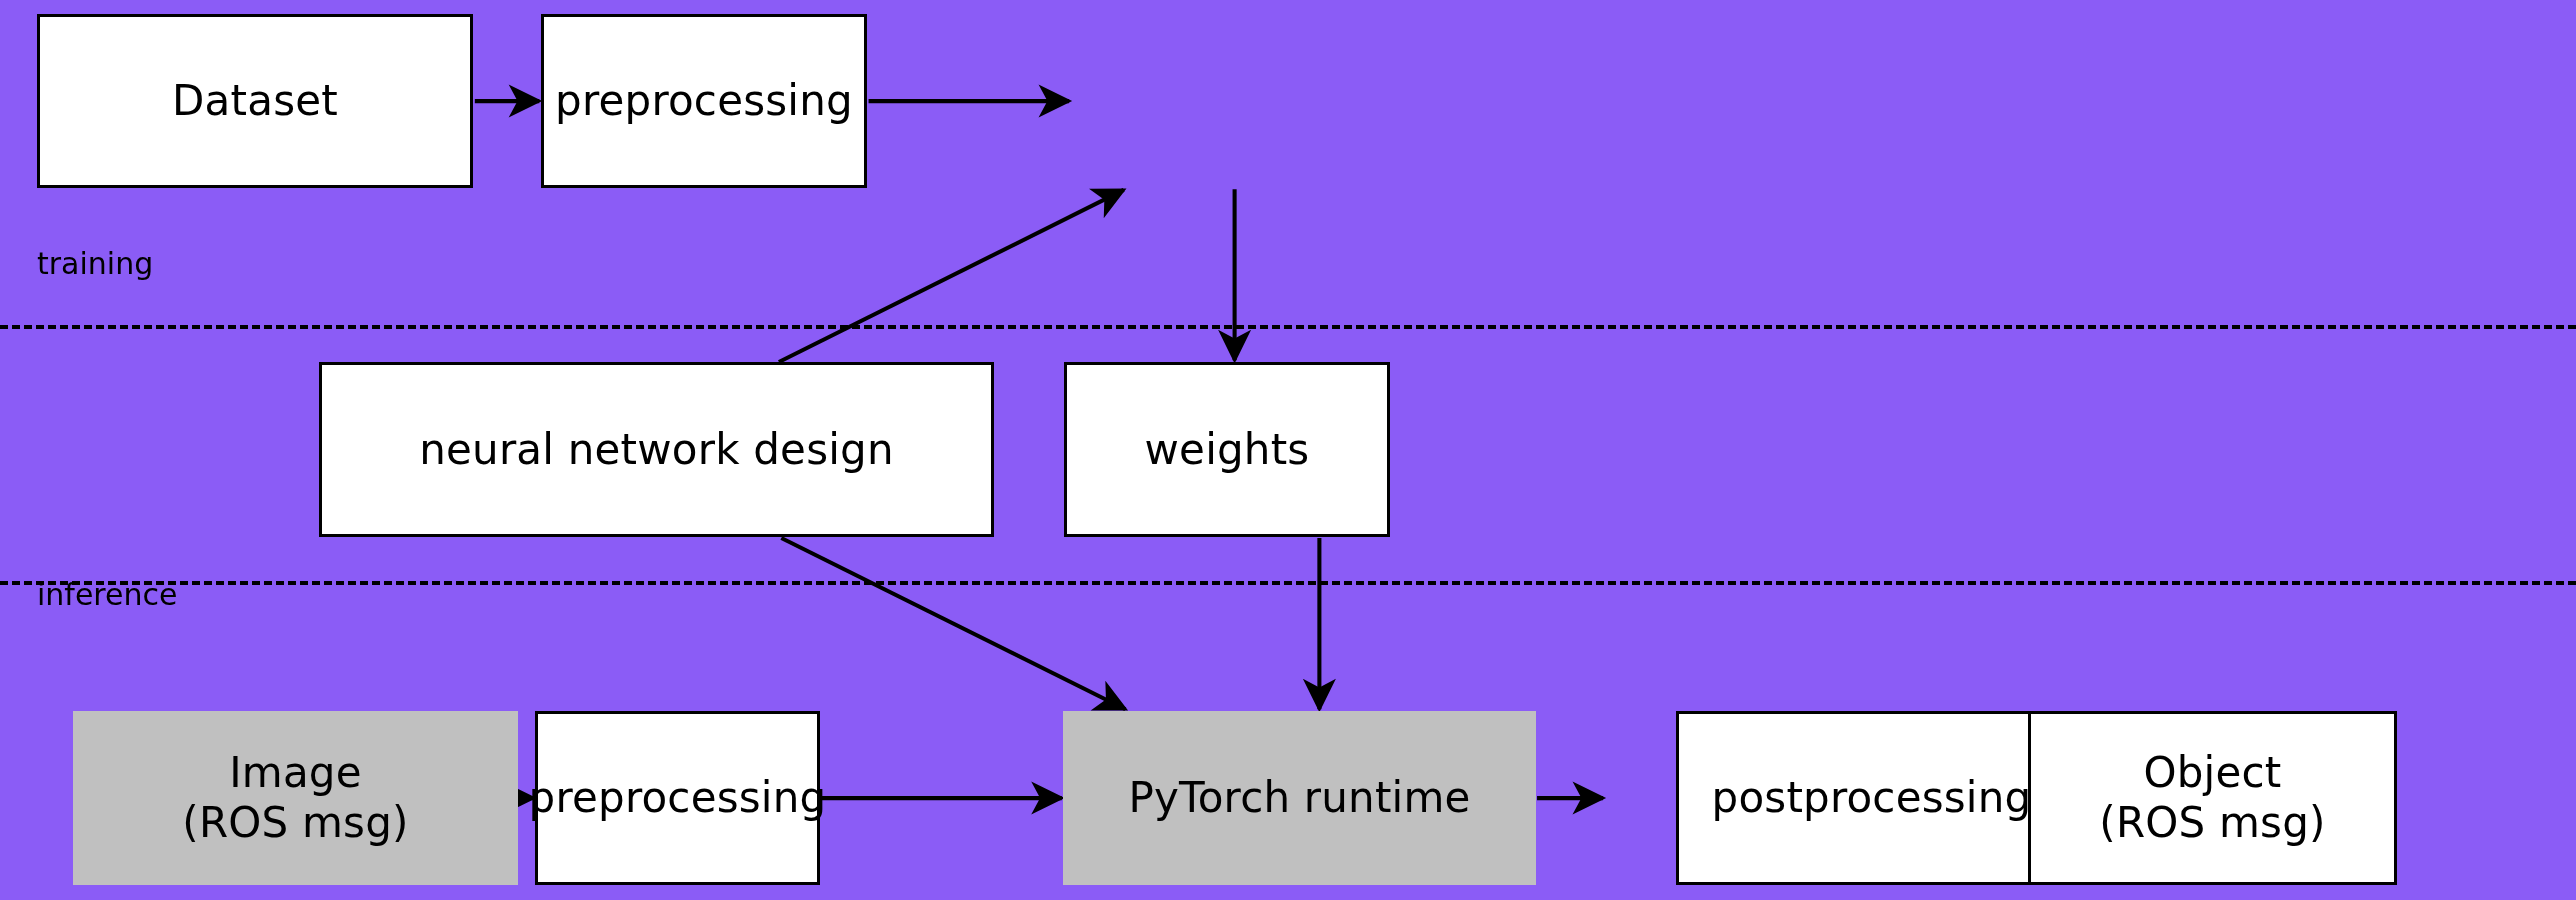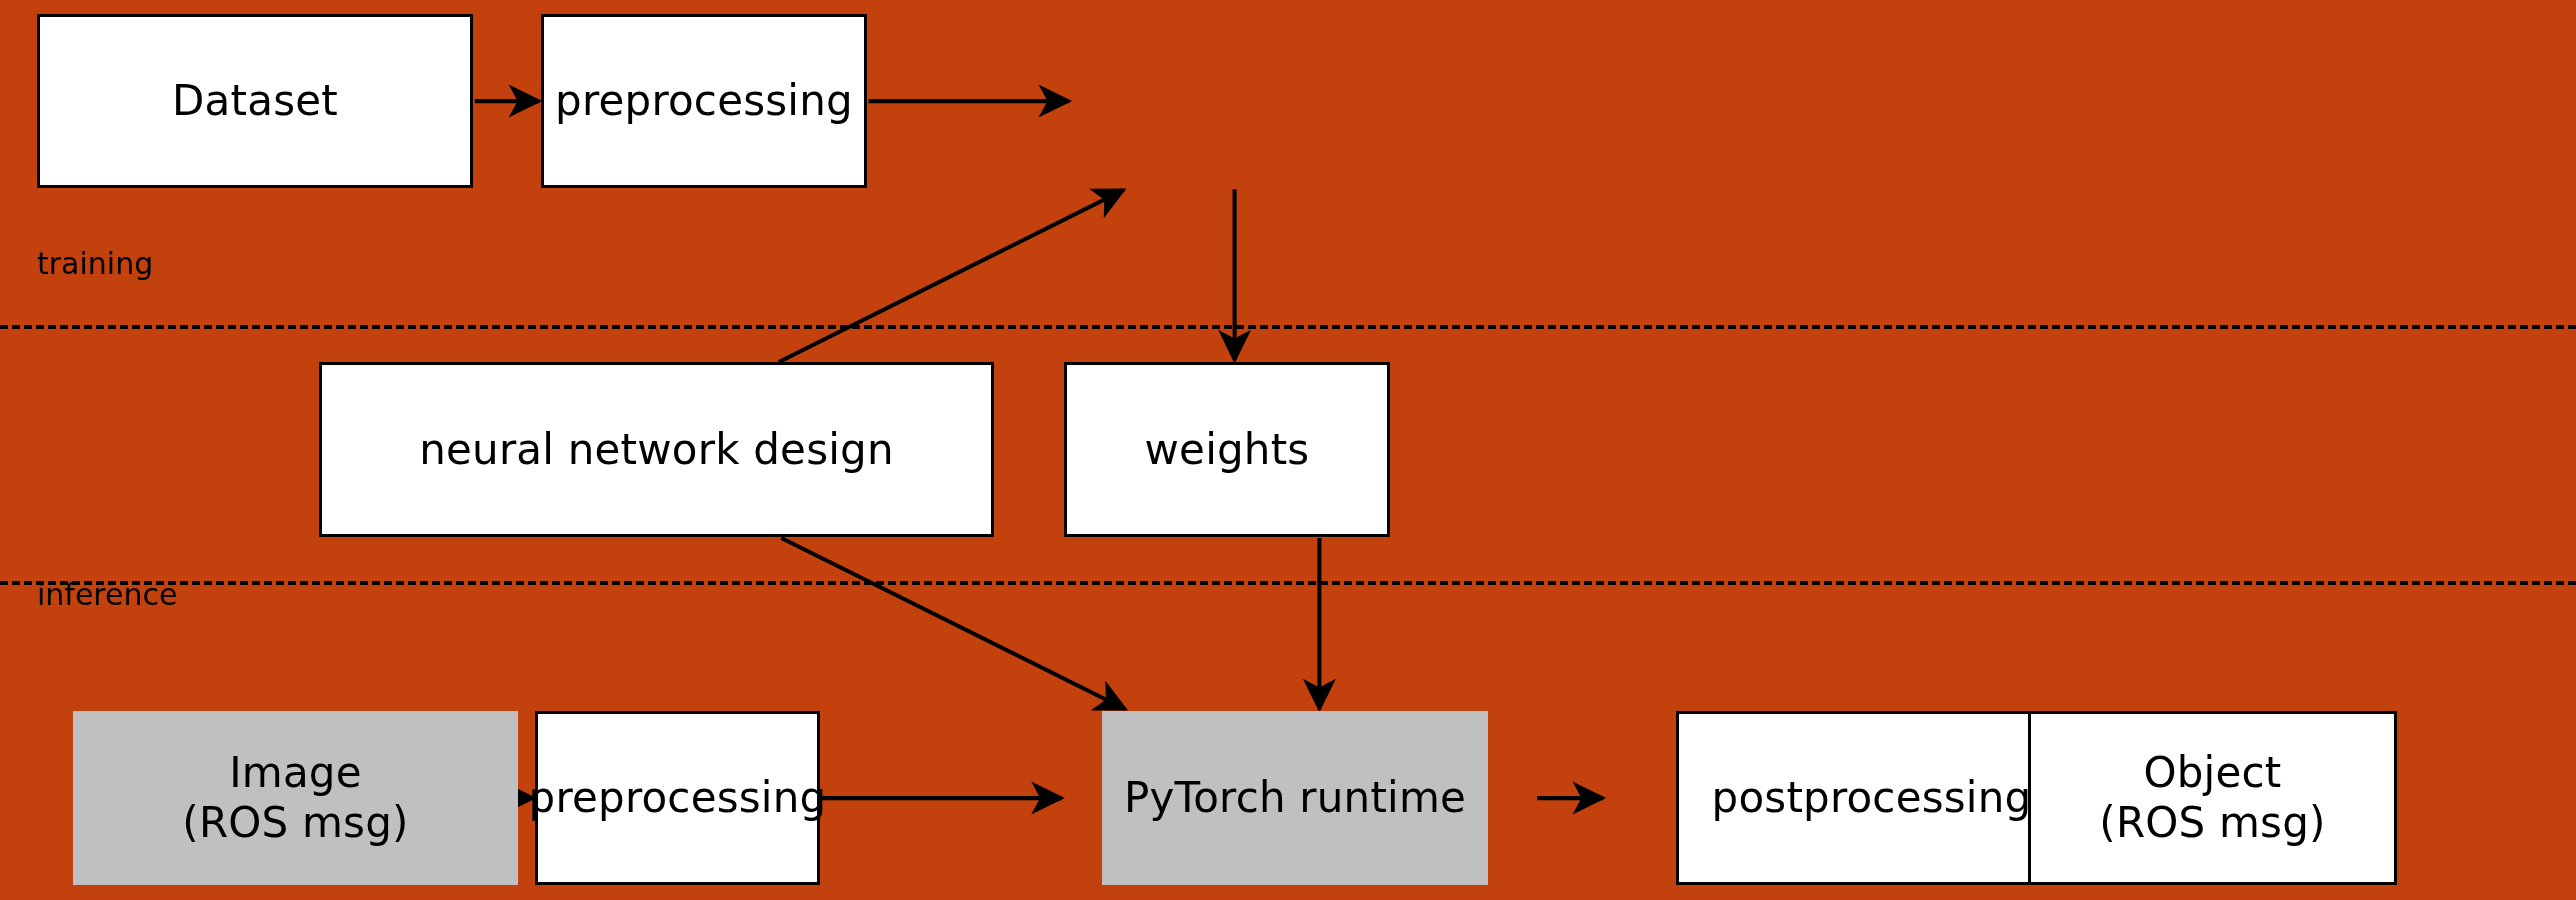--- a/index.html
+++ b/index.html
@@ -4,21 +4,21 @@
 <style>
   html, body {
     margin: 0;
     padding: 0;
     background: #ffffff;
   }
   #canvas {
     position: relative;
     width: 2576px;
     height: 900px;
-    background: #c2410c;
+    background: #8b5cf6;
     font-family: "DejaVu Sans", sans-serif;
     overflow: hidden;
   }
   .node {
     position: absolute;
     display: flex;
     flex-direction: column;
     align-items: center;
     justify-content: center;
     box-sizing: border-box;
@@ -122,21 +122,21 @@
 
   <div class="node gray" style="left:73px; top:711px; width:445px; height:174px;">
     <span>Image</span>
     <span class="line2">(ROS msg)</span>
   </div>
 
   <div class="node white" style="left:535px; top:711px; width:285px; height:174px;">
     <span>preprocessing</span>
   </div>
 
-  <div class="node gray" style="left:1063px; top:711px; width:386px; height:174px;margin-left:39px;">
+  <div class="node gray" style="left:1063px; top:711px; width:473px; height:174px;">
     <span>PyTorch runtime</span>
   </div>
 
   <div class="node white" style="left:1676px; top:711px; width:391px; height:174px;">
     <span>postprocessing</span>
   </div>
 
   <div class="node white" style="left:2028px; top:711px; width:369px; height:174px;">
     <span>Object</span>
     <span class="line2">(ROS msg)</span>

